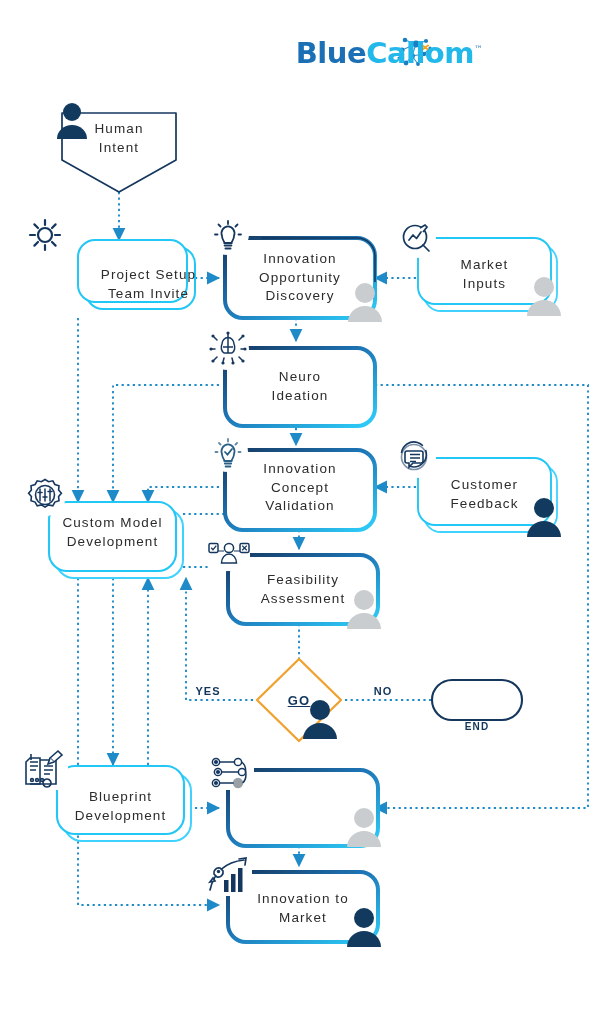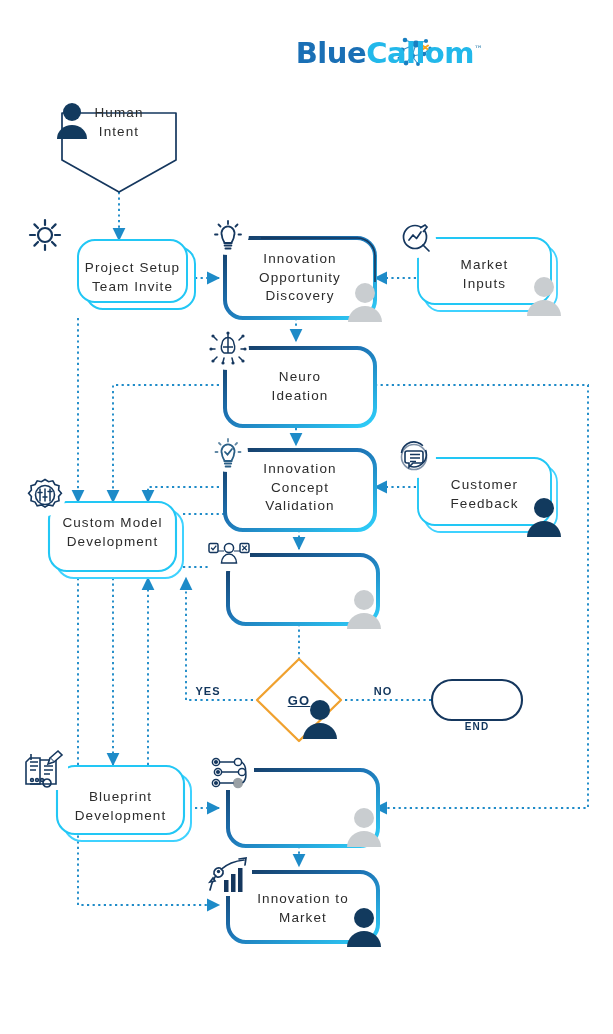--- a/index.html
+++ b/index.html
@@ -354,24 +354,24 @@
         </g>
       </g>
       <g fill="#123a5e">
         <circle cx="364" cy="918" r="10"></circle>
         <path d="M347,947 a17,16 0 0 1 34,0 z"></path>
       </g>
     </g>
 
   </svg>
 
-  <div class="lbl" style="left:62px;top:104px;width:114px;">Human
+  <div class="lbl" style="left:62px;top:120px;width:114px;">Human
 Intent</div>
 
-  <div class="lbl" style="left:78px;top:259px;width:109px;">Project Setup
+  <div class="lbl" style="left:78px;top:266px;width:109px;padding-left:16px;">Project Setup
 Team Invite</div>
 
   <div class="lbl" style="left:225px;top:250px;width:150px;">Innovation
 Opportunity
 Discovery</div>
 
   <div class="lbl" style="left:418px;top:256px;width:133px;">Market
 Inputs</div>
 
   <div class="lbl" style="left:225px;top:368px;width:150px;">Neuro
@@ -380,20 +380,22 @@
   <div class="lbl" style="left:225px;top:460px;width:150px;">Innovation
 Concept
 Validation</div>
 
   <div class="lbl" style="left:418px;top:476px;width:133px;text-align:center;">Customer
 Feedback</div>
 
   <div class="lbl" style="left:49px;top:514px;width:127px;">Custom Model
 Development</div>
 
+  <div class="lbl" style="left:228px;top:571px;width:150px;">Feasibility
+Assessment</div>
 
   <div class="lbl bold" style="left:269px;top:692px;width:60px;font-size:13px;text-decoration:underline;">GO</div>
 
   <div class="lbl bold" style="left:432px;top:720px;width:90px;font-size:10px;">END</div>
 
   <div class="lbl tiny" style="left:178px;top:684px;width:60px;">YES</div>
 
   <div class="lbl tiny" style="left:356px;top:684px;width:54px;">NO</div>
 
   <div class="lbl" style="left:57px;top:788px;width:127px;">Blueprint

